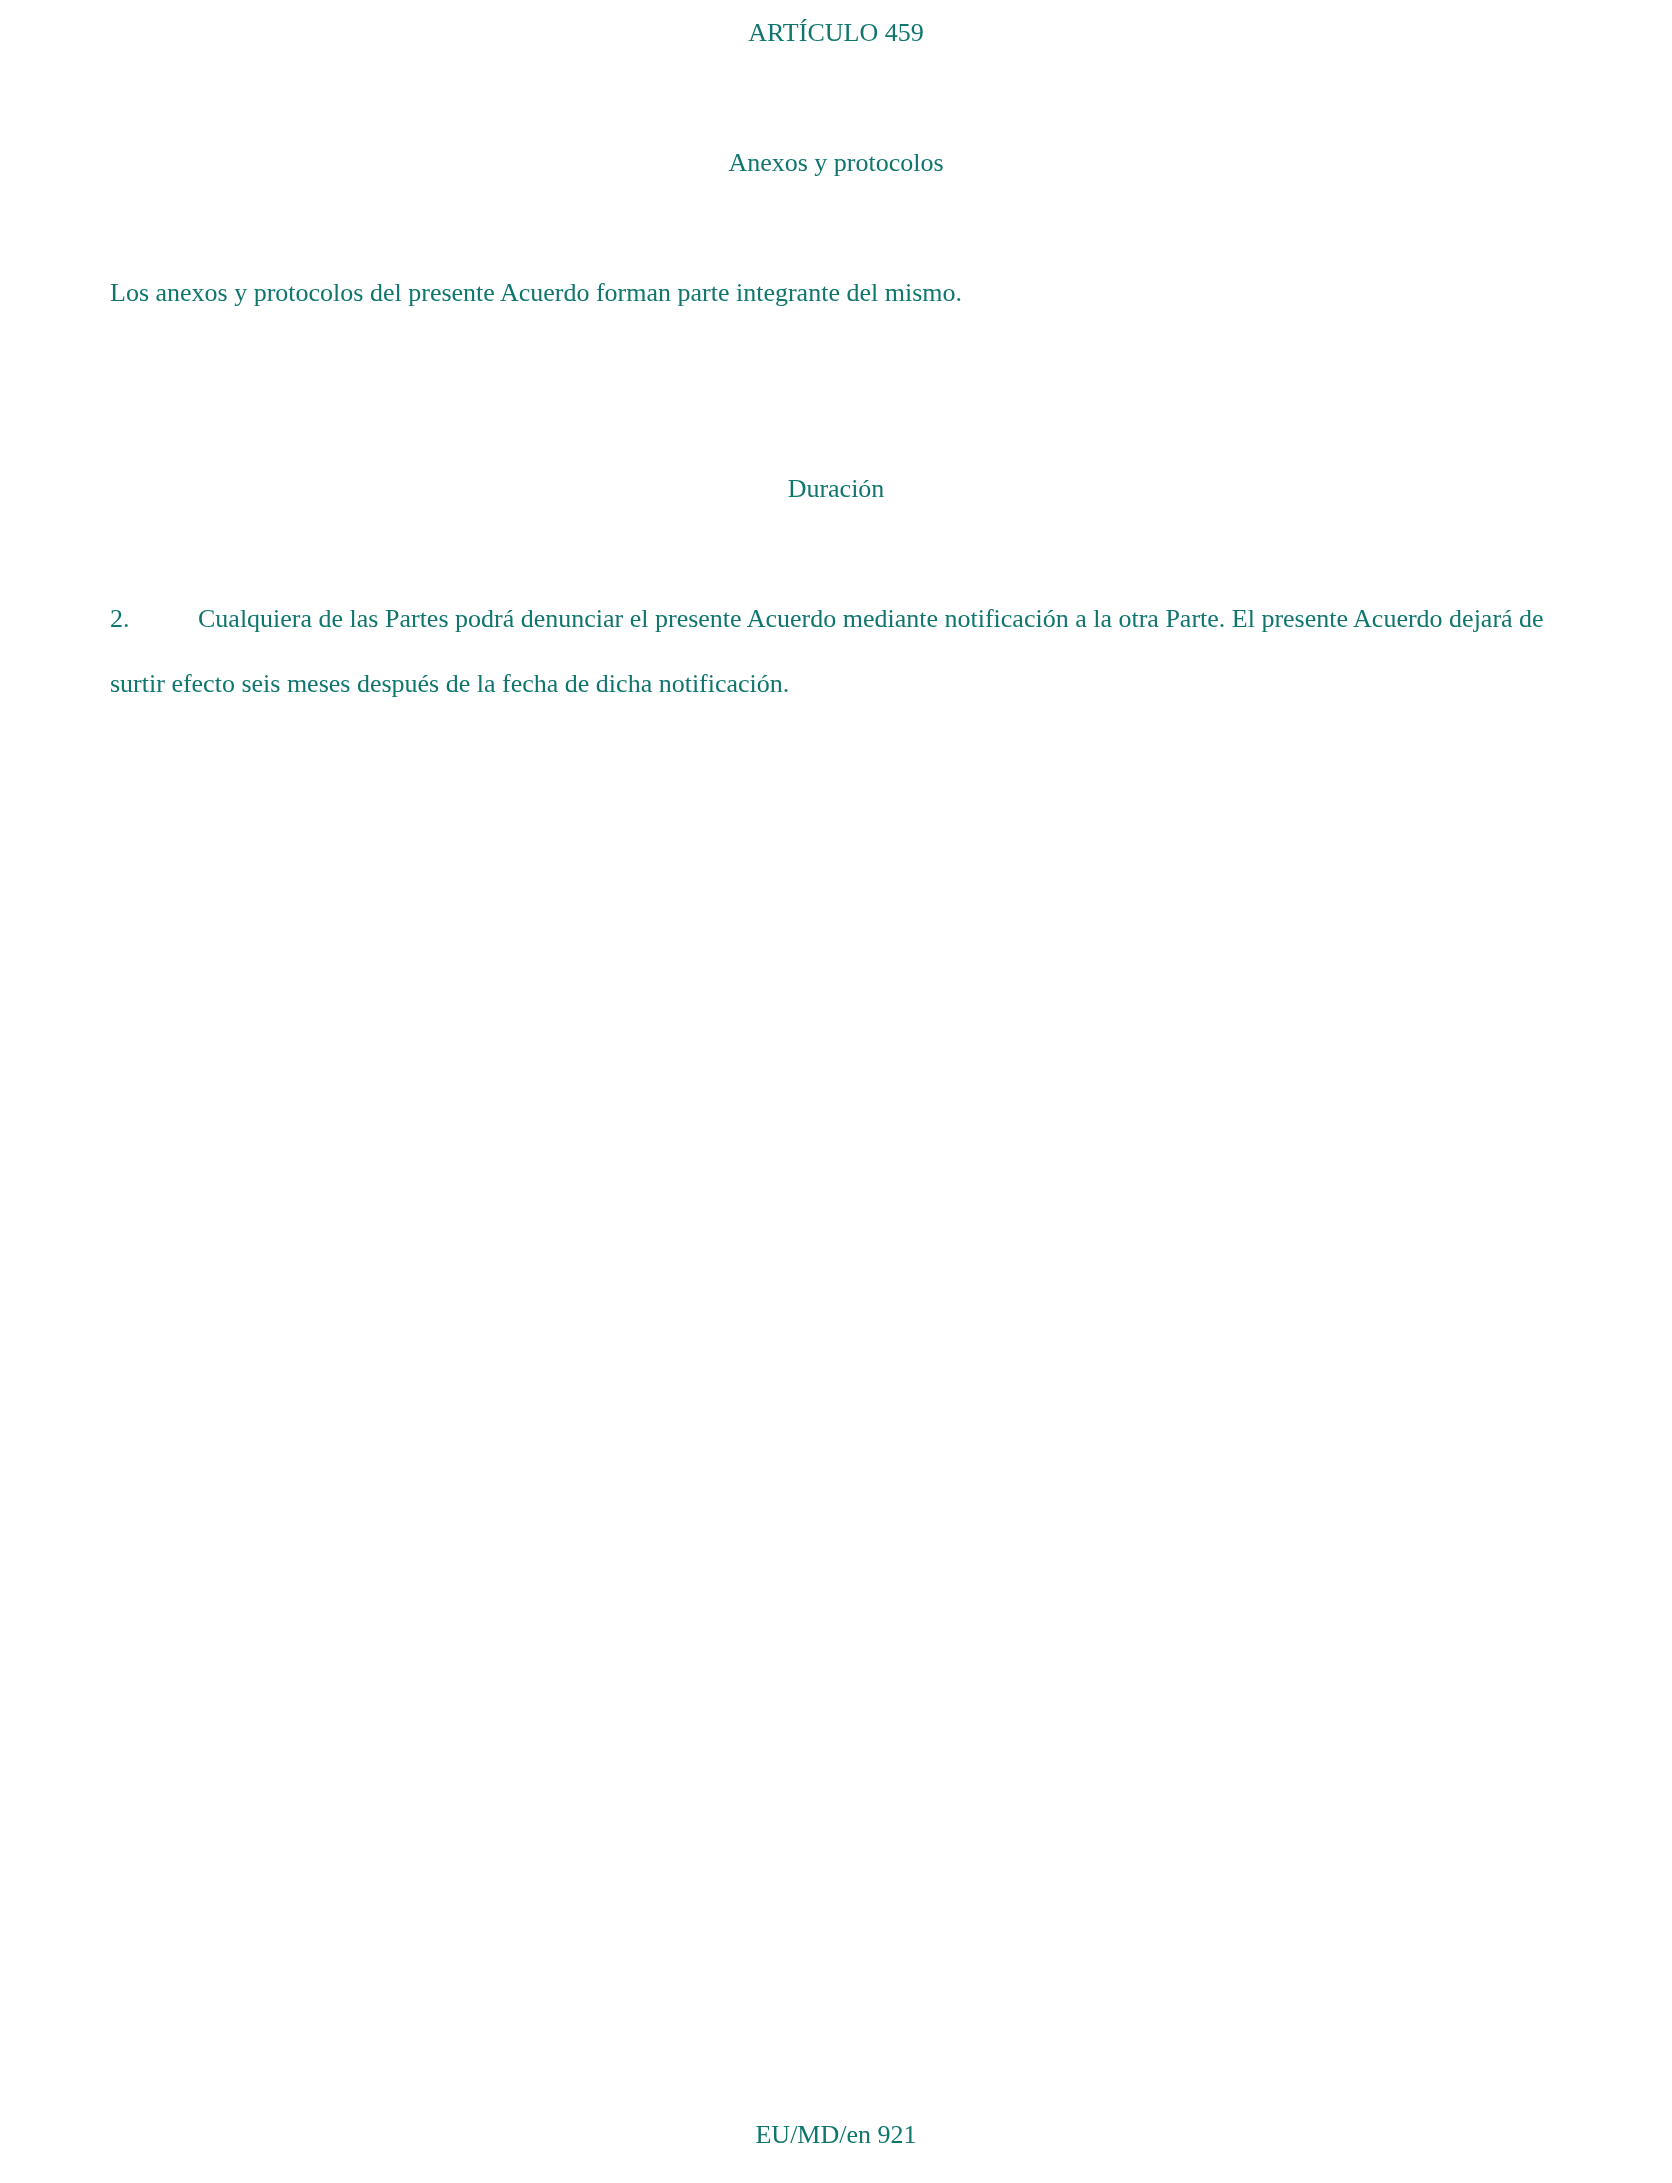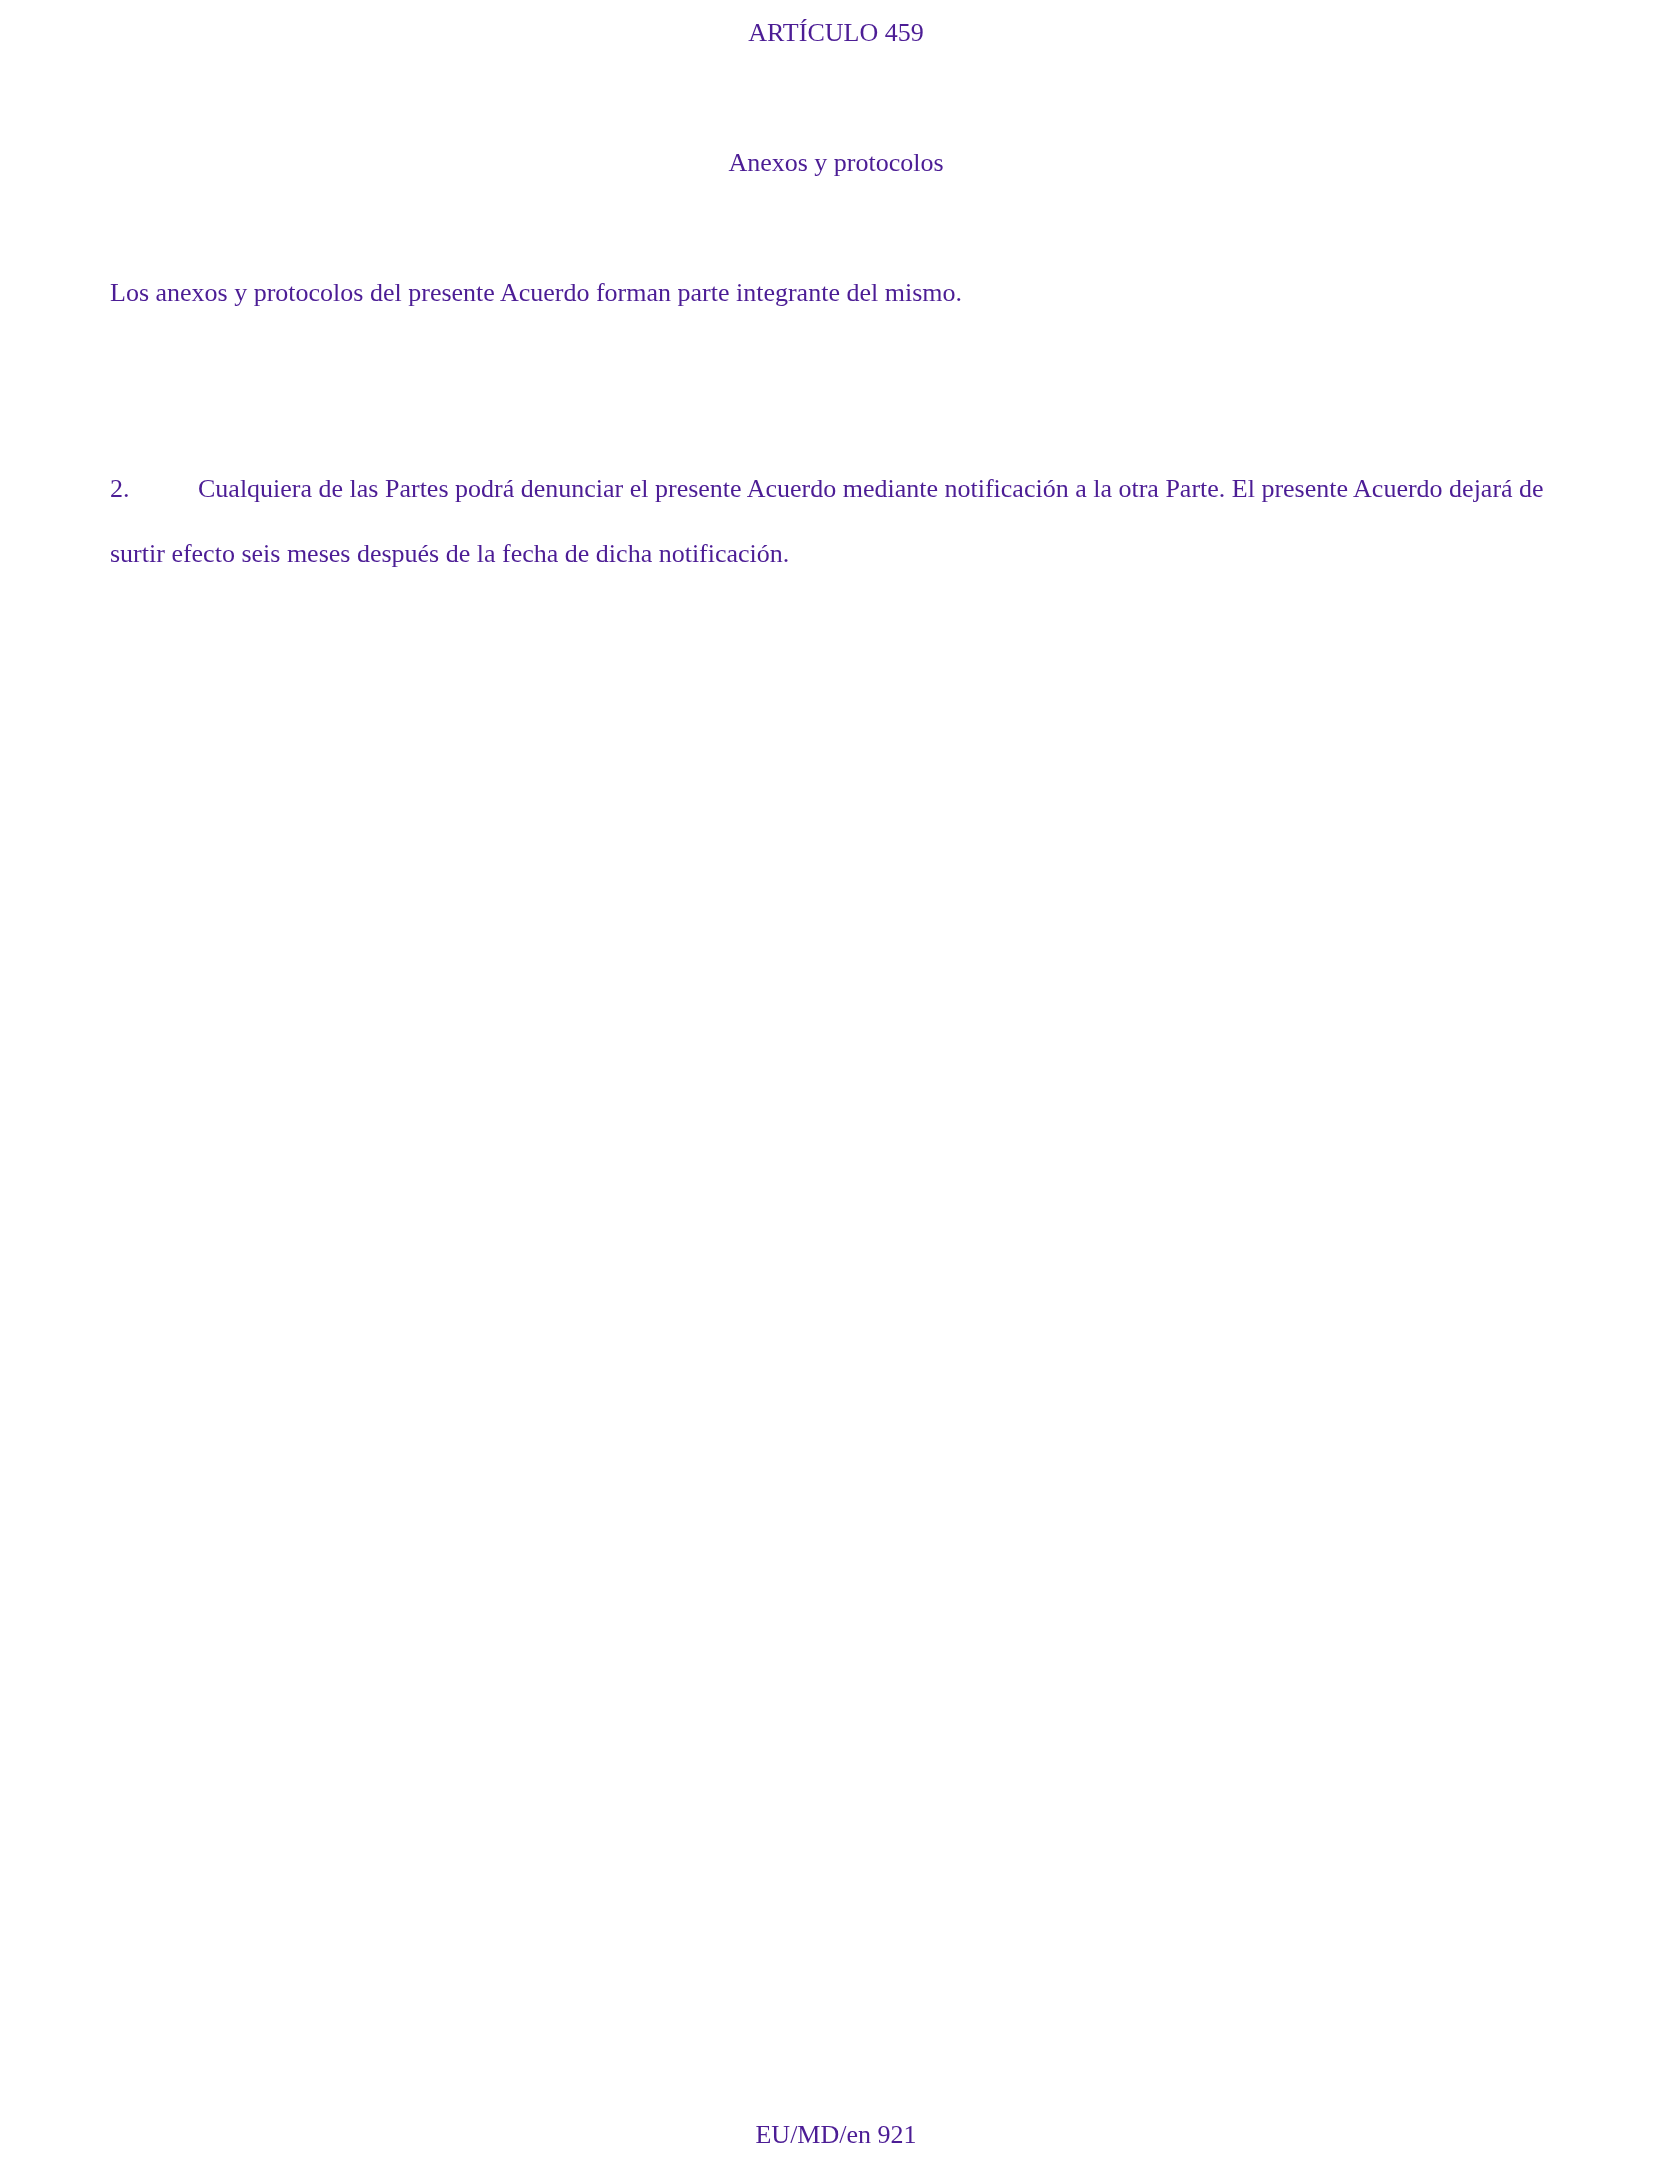--- a/index.html
+++ b/index.html
@@ -5,21 +5,21 @@
   html, body {
     margin: 0;
     padding: 0;
     background: #ffffff;
   }
   .page {
     position: relative;
     width: 1672px;
     height: 2183px;
     background: #ffffff;
-    color: #4c1d95;
+    color: #0f766e;
     font-family: "Liberation Serif", "DejaVu Serif", serif;
     font-size: 26px;
     line-height: 65px;
     box-sizing: border-box;
     padding: 0 110px;
     overflow: hidden;
   }
   .center {
     text-align: center;
   }
@@ -50,20 +50,21 @@
 
 <div class="page">
 
   <div class="block center">ARTÍCULO 459</div>
 
   <div class="block center">Anexos y protocolos</div>
 
   <div class="block-gap-large">Los anexos y protocolos del presente Acuerdo forman parte integrante del mismo.</div>
 
 
+  <div class="block center">Duración</div>
 
 
   <div class="numbered">
     <span class="num">2.</span><span>Cualquiera de las Partes podrá denunciar el presente Acuerdo mediante notificación a la otra Parte. El presente Acuerdo dejará de surtir efecto seis meses después de la fecha de dicha notificación.</span>
   </div>
 
   <div class="footer">EU/MD/en 921</div>
 
 </div>
 

